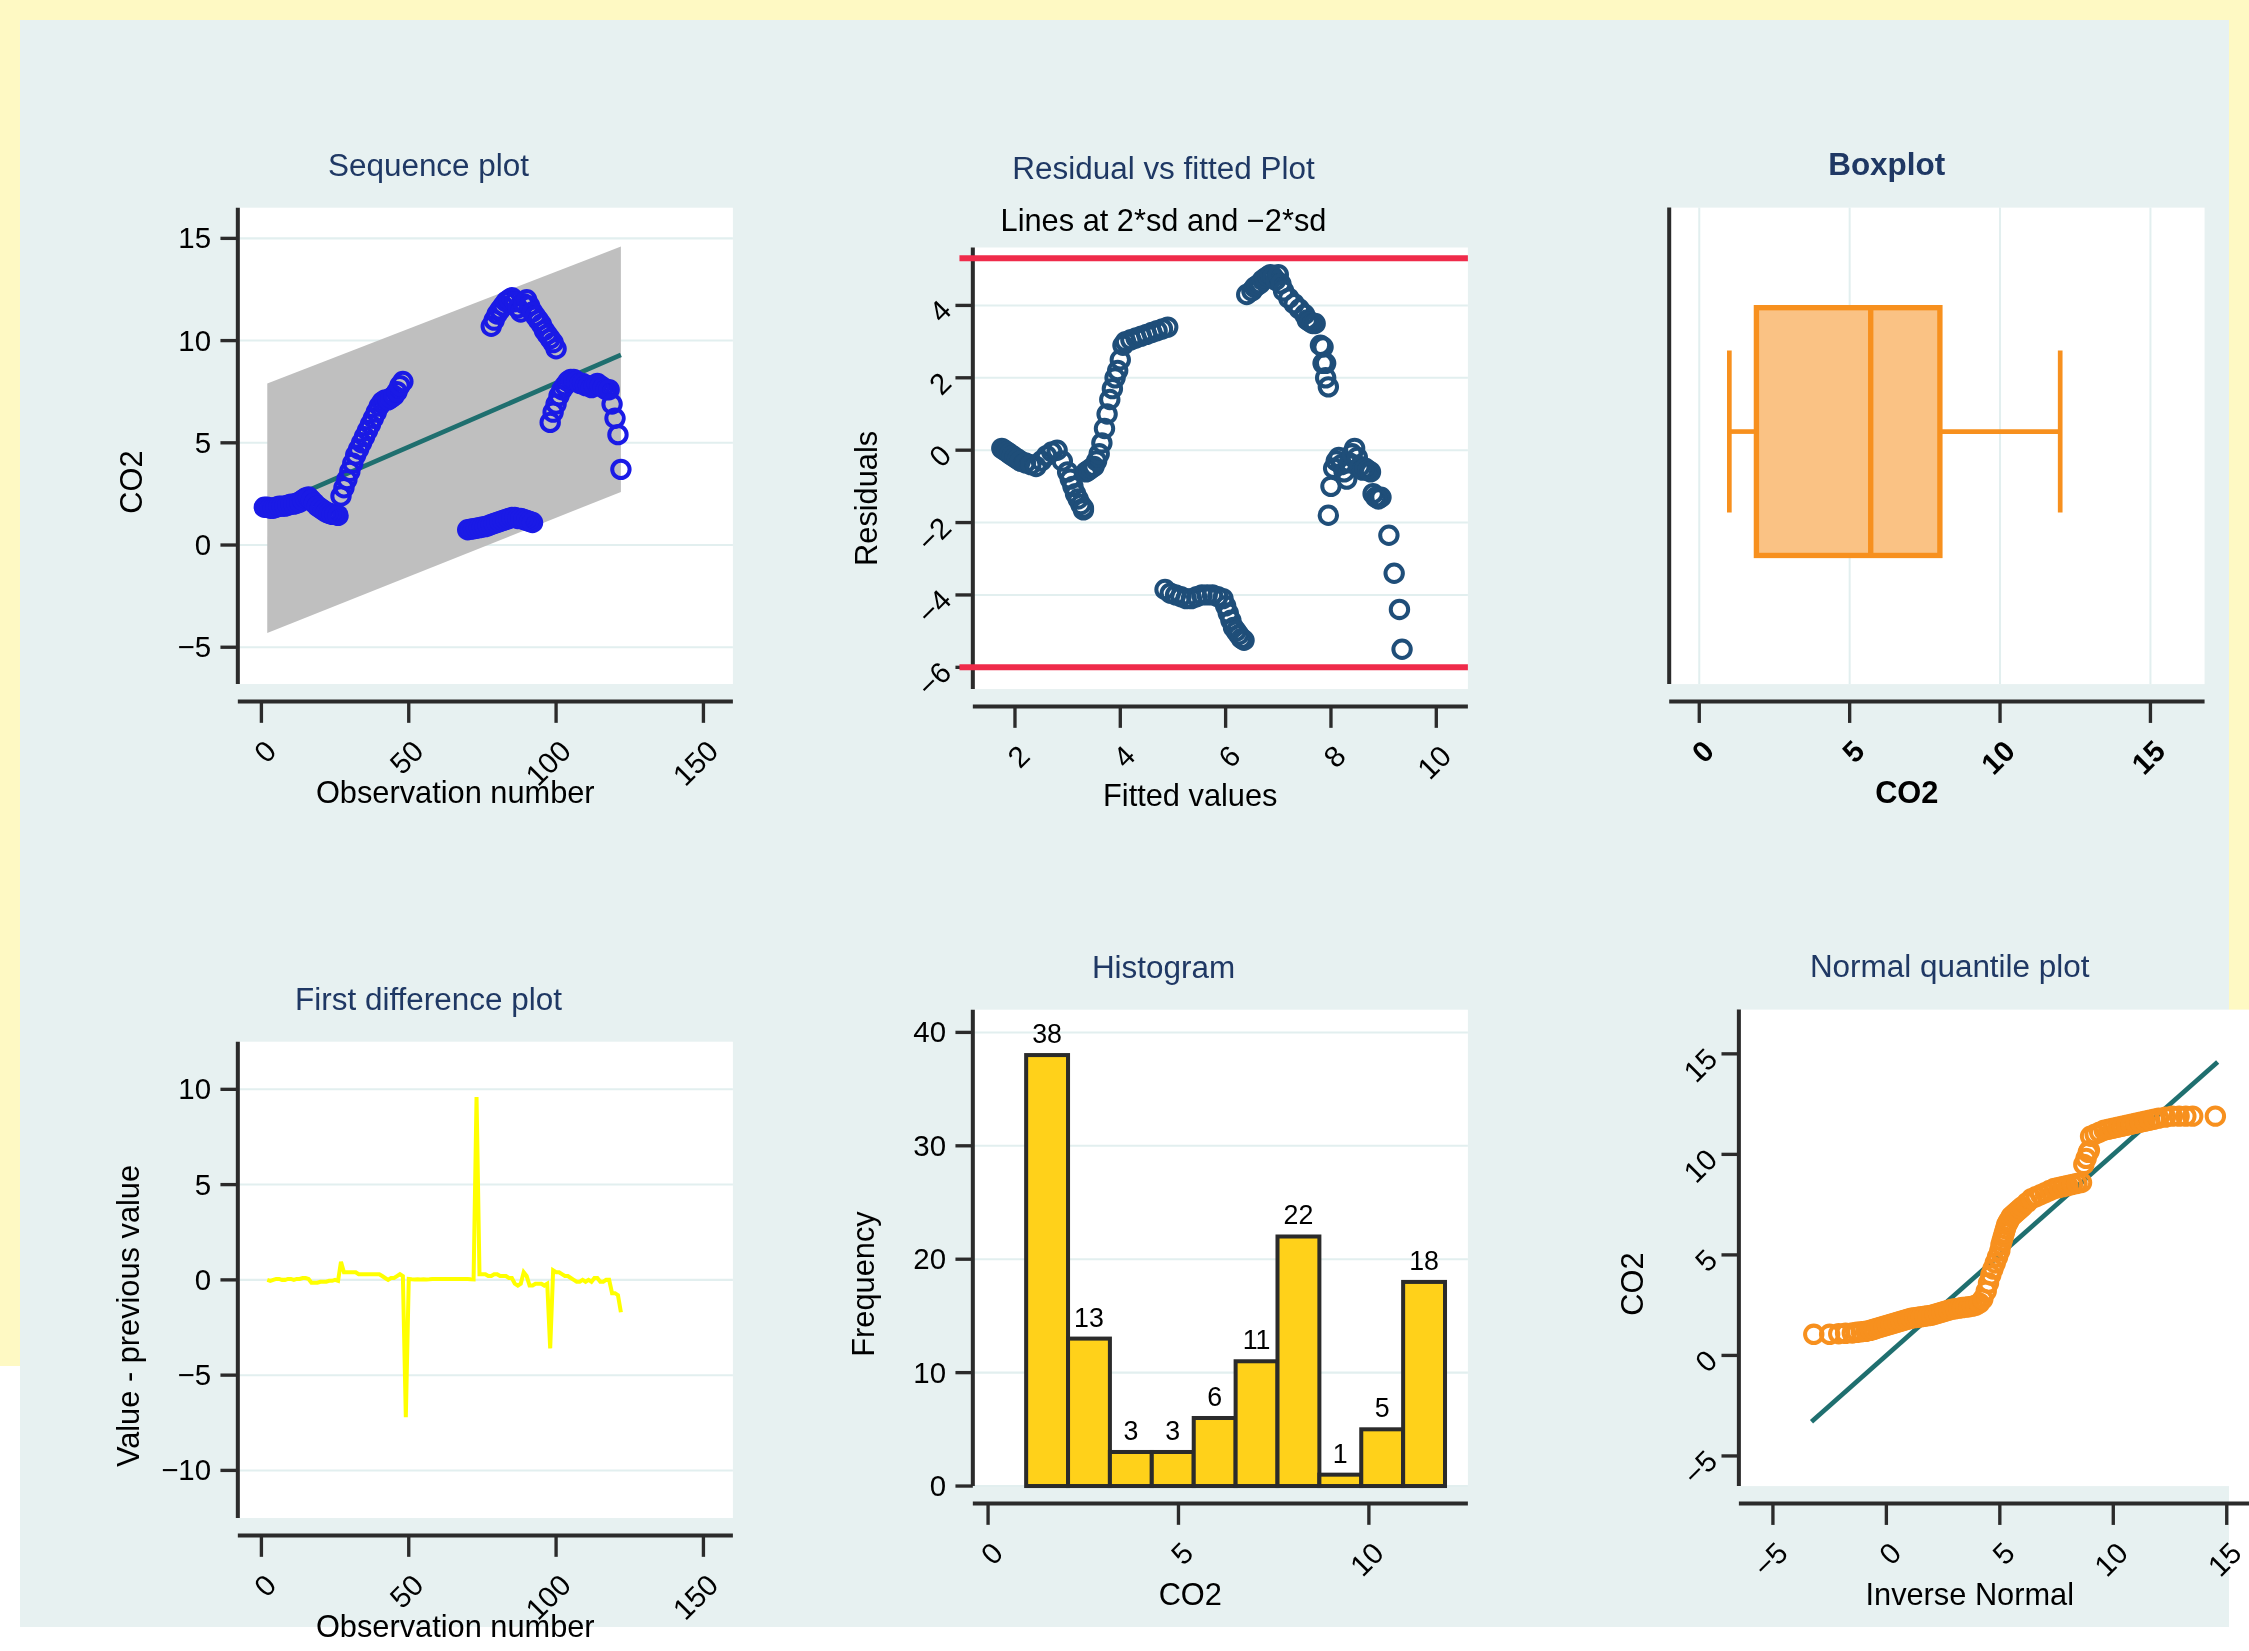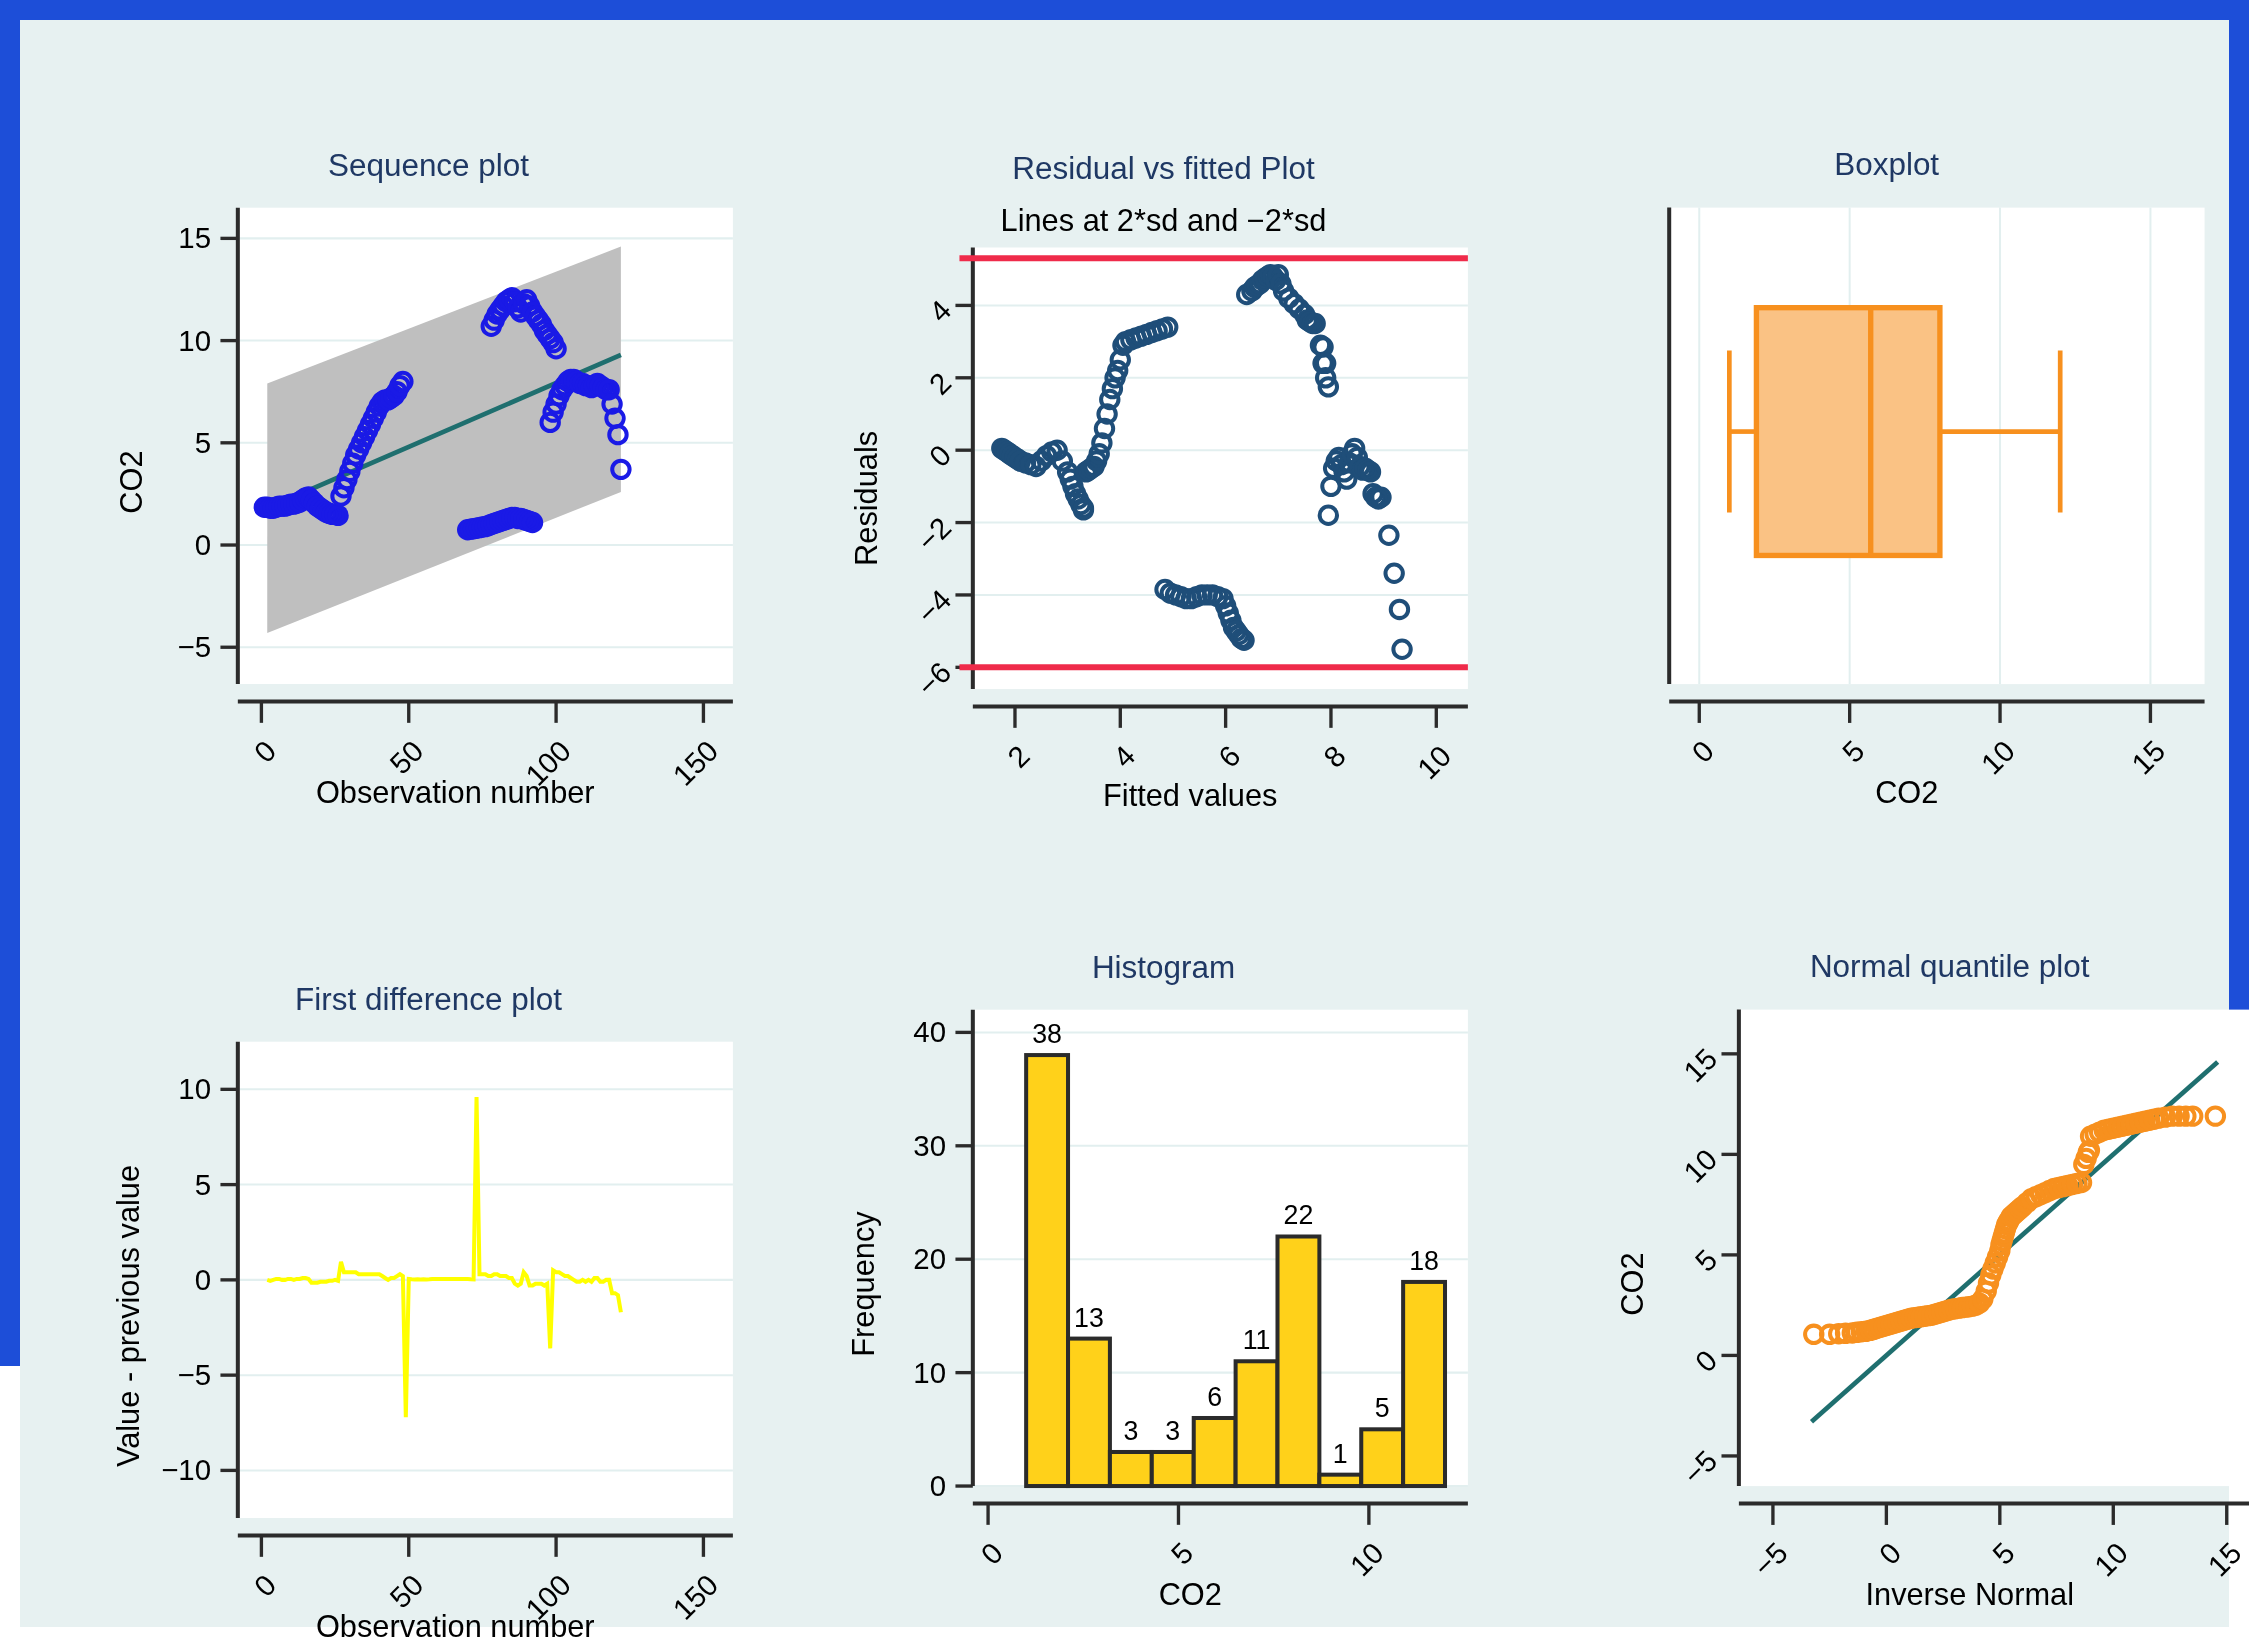--- a/index.html
+++ b/index.html
@@ -1,17 +1,17 @@
 <!DOCTYPE html>
 <html style="font-size:10.7px"><head>
 <meta charset="utf-8">
 <style>
   html,body{margin:0;padding:0;background:#ffffff;}
   body{width:2250px;height:1652px;font-family:"Liberation Sans",sans-serif;overflow:hidden;}
-  #canvas{position:absolute;left:0;top:0;width:2250px;height:1366px;background:#1d4ed8;}
+  #canvas{position:absolute;left:0;top:0;width:2250px;height:1366px;background:#fef9c3;}
   #panelbg{position:absolute;left:20px;top:20px;width:2209px;height:1607px;background:#e7f1f1;}
   .panel{position:absolute;}
   svg{display:block;overflow:visible;}
   text{font-family:"Liberation Sans",sans-serif;fill:#000000;}
   .ptitle{font-family:"Liberation Sans",sans-serif;fill:#1f3864;font-size:47px;text-anchor:middle;}
   .psub{font-family:"Liberation Sans",sans-serif;fill:#000000;font-size:46px;text-anchor:middle;}
   .axlab{font-family:"Liberation Sans",sans-serif;fill:#000000;font-size:46px;text-anchor:middle;}
   .tick{font-family:"Liberation Sans",sans-serif;fill:#000000;font-size:44px;}
   .blab{font-family:"Liberation Sans",sans-serif;fill:#000000;font-size:40px;text-anchor:middle;}
   .plotbg{fill:#ffffff;}
@@ -340,21 +340,21 @@
           <circle cx="844.8" cy="651.9" r="13" fill="none" stroke="#1f4e79" stroke-width="6"></circle>
           <circle cx="852.7" cy="706.0" r="13" fill="none" stroke="#1f4e79" stroke-width="6"></circle>
           <circle cx="856.6" cy="765.5" r="13" fill="none" stroke="#1f4e79" stroke-width="6"></circle>
         </g>
       <text class="psub" x="500" y="140">Lines at 2*sd and −2*sd</text>
       <text class="axlab" x="540" y="1000">Fitted values</text>
       <text class="axlab" x="0" y="0" transform="translate(72,540) rotate(-90)">Residuals</text>
     </svg>
   </div>
 
-  <div class="panel" style="left:1532px;top:134px;">
+  <div class="panel" style="left:1532px;top:134px;font-weight:bold;">
     <svg width="696" height="696" viewBox="0 0 1040 1040">
       <text class="ptitle" x="530" y="62">Boxplot</text>
       <g id="box-body">
           <rect x="205" y="110" width="800" height="712" class="plotbg"></rect>
           <line x1="249.9438202247191" y1="110" x2="249.9438202247191" y2="822" class="grid"></line>
           <line x1="474.6629213483146" y1="110" x2="474.6629213483146" y2="822" class="grid"></line>
           <line x1="699.3820224719101" y1="110" x2="699.3820224719101" y2="822" class="grid"></line>
           <line x1="924.1011235955056" y1="110" x2="924.1011235955056" y2="822" class="grid"></line>
           <line x1="205" y1="110" x2="205" y2="822" class="spine"></line>
           <line x1="205" y1="848" x2="1005" y2="848" class="spine"></line>

